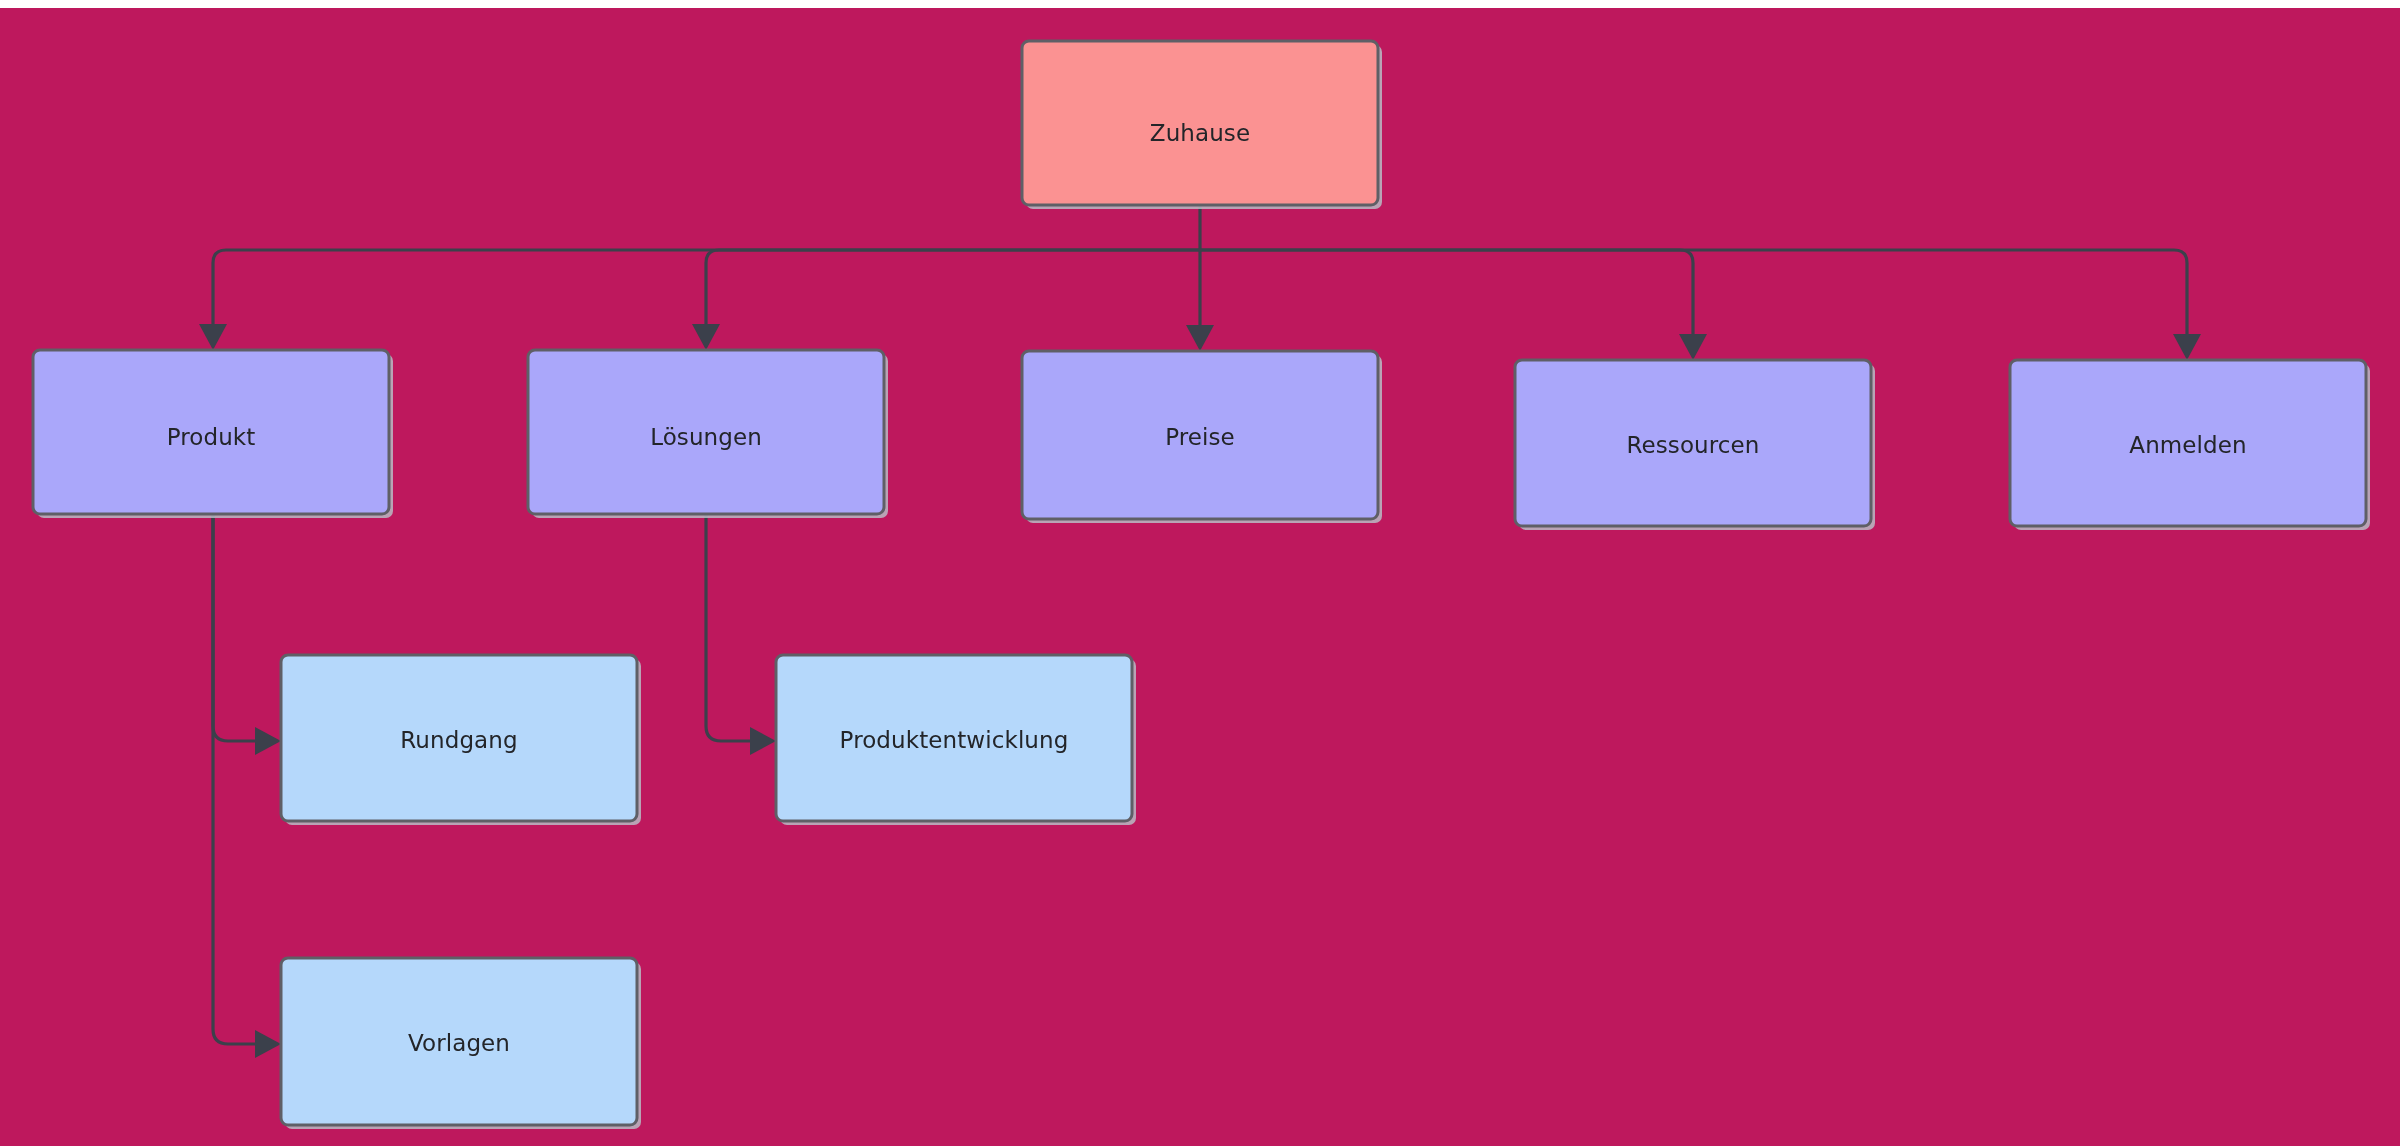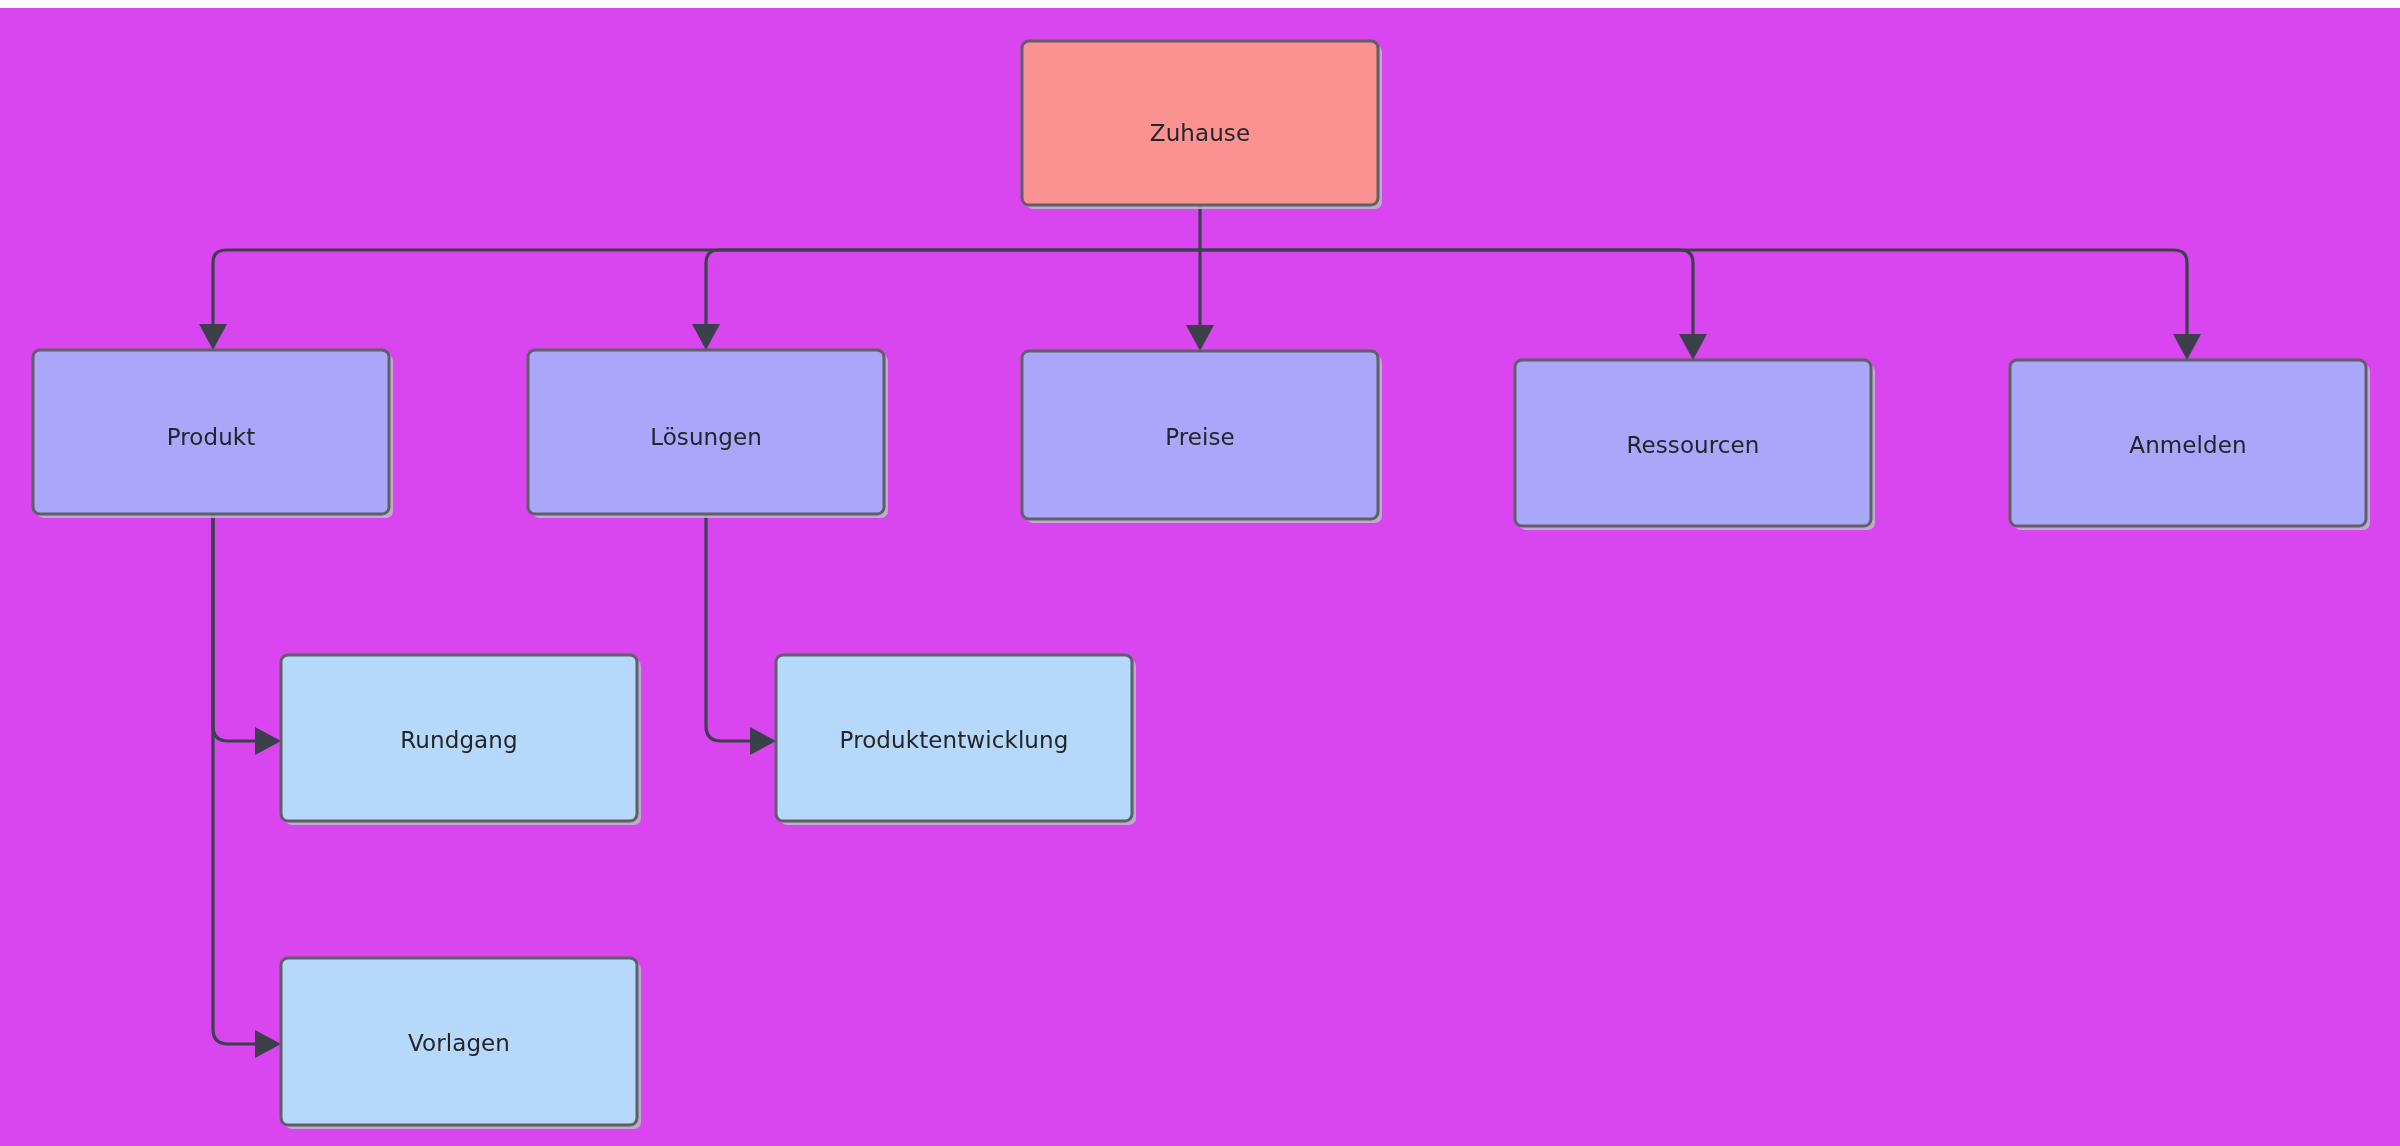--- a/index.html
+++ b/index.html
@@ -12,21 +12,21 @@
     height: 1146px;
     overflow: hidden;
     font-family: "DejaVu Sans", "Liberation Sans", sans-serif;
   }
   #canvas {
     position: absolute;
     left: 0;
     top: 8px;
     width: 2400px;
     height: 1138px;
-    background: #d946ef;
+    background: #be185d;
     overflow: hidden;
   }
   #flow-svg {
     position: absolute;
     left: 0;
     top: 0;
     width: 2400px;
     height: 1138px;
     display: block;
   }

